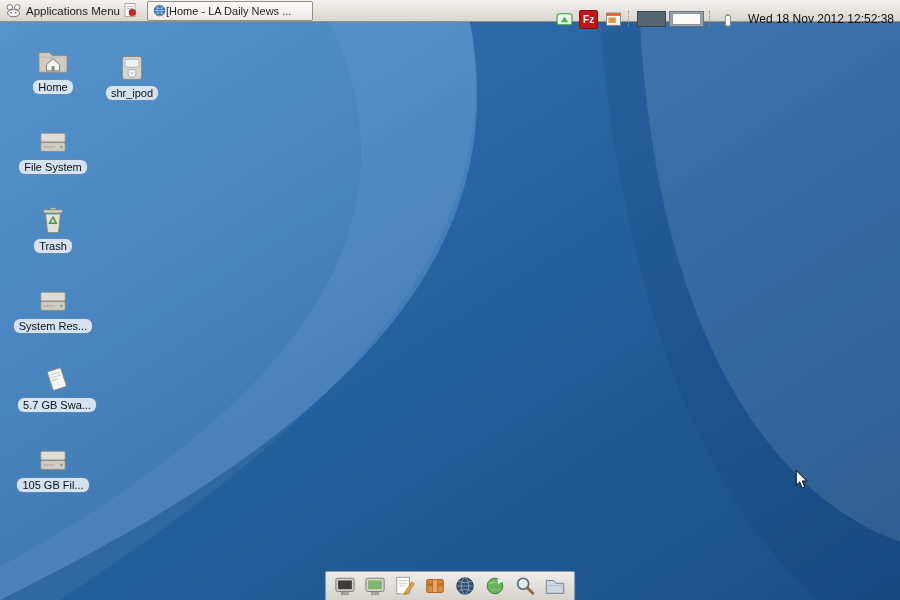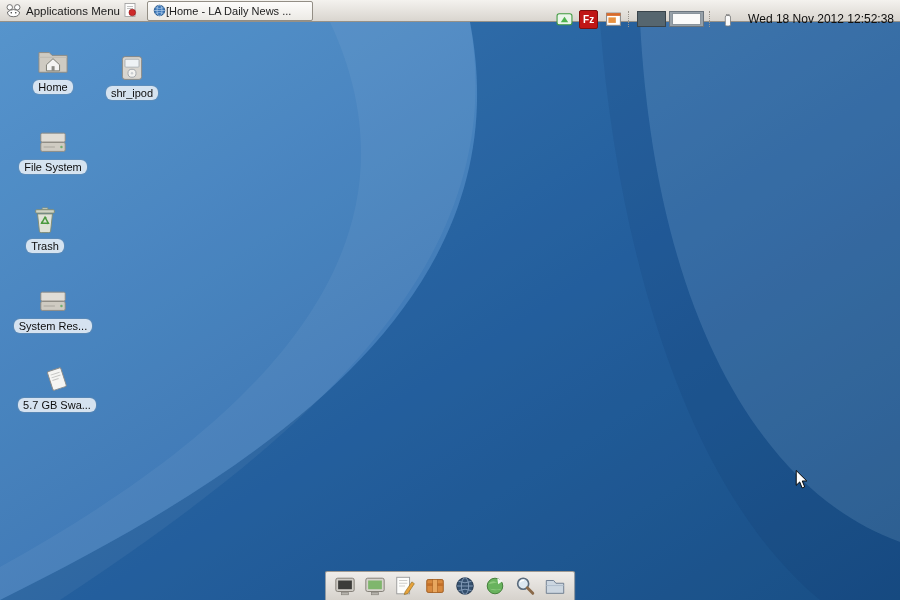--- a/index.html
+++ b/index.html
@@ -179,21 +179,21 @@
         <svg width="30" height="27" viewBox="0 0 32 28">
           <rect x="3" y="4" width="26" height="9.5" rx="1.5" fill="#e0ddd6" stroke="#8f8b82"></rect>
           <rect x="3" y="14" width="26" height="9.5" rx="1.5" fill="#cfcbc2" stroke="#8f8b82"></rect>
           <circle cx="25" cy="18.8" r="1.3" fill="#6fae6f"></circle>
           <line x1="6" y1="18.8" x2="18" y2="18.8" stroke="#a8a49c"></line>
         </svg>
       </span>
       <span class="dlabel">File System</span>
     </div>
 
-    <div class="dicon" style="left:6px; top:181px;">
+    <div class="dicon" style="left:14px; top:181px;">
       <span class="dimg">
         <svg width="28" height="30" viewBox="0 0 30 32">
           <path d="M12 3 h6 v2 h-6 z" fill="#cfd4c6" stroke="#7f8a72" stroke-width="0.7"></path>
           <rect x="5" y="5" width="20" height="3.6" rx="1" fill="#cfd4c6" stroke="#7f8a72"></rect>
           <path d="M7 9.5 L9 28 Q9 29.5 11 29.5 L19 29.5 Q21 29.5 21 28 L23 9.5 Z" fill="#dfe3d8" stroke="#7f8a72"></path>
           <path d="M15 13 L18.6 19.5 L11.4 19.5 Z" fill="none" stroke="#4b9a3f" stroke-width="1.6"></path>
           <path d="M15 13 l1.4 1 M18.6 19.5 l-1.7 0.3 M11.4 19.5 l0.4 -1.7" stroke="#4b9a3f" stroke-width="1.4"></path>
         </svg>
       </span>
       <span class="dlabel">Trash</span>
@@ -218,20 +218,31 @@
             <rect x="8.5" y="4" width="15" height="21" rx="1.5" fill="#f5f5f3" stroke="#8a8a88"></rect>
             <line x1="11" y1="8.5" x2="21" y2="8.5" stroke="#c5c5c3"></line>
             <line x1="11" y1="11.5" x2="21" y2="11.5" stroke="#c5c5c3"></line>
             <line x1="11" y1="14.5" x2="18" y2="14.5" stroke="#c5c5c3"></line>
           </g>
         </svg>
       </span>
       <span class="dlabel">5.7 GB Swa...</span>
     </div>
 
+    <div class="dicon" style="left:14px; top:420px;">
+      <span class="dimg">
+        <svg width="30" height="27" viewBox="0 0 32 28">
+          <rect x="3" y="4" width="26" height="9.5" rx="1.5" fill="#e0ddd6" stroke="#8f8b82"></rect>
+          <rect x="3" y="14" width="26" height="9.5" rx="1.5" fill="#cfcbc2" stroke="#8f8b82"></rect>
+          <circle cx="25" cy="18.8" r="1.3" fill="#6fae6f"></circle>
+          <line x1="6" y1="18.8" x2="18" y2="18.8" stroke="#a8a49c"></line>
+        </svg>
+      </span>
+      <span class="dlabel">105 GB Fil...</span>
+    </div>
 
     <div class="dock">
 
       <button class="dock-btn">
         <svg width="23" height="22" viewBox="0 0 24 24">
           <rect x="2" y="3.5" width="20" height="14.5" rx="2" fill="#cfccc6" stroke="#7e7a72"></rect>
           <rect x="4.5" y="6" width="15" height="9.5" fill="#3c3c3a"></rect>
           <rect x="8" y="19" width="8" height="2.6" fill="#b5b2ac" stroke="#7e7a72" stroke-width="0.6"></rect>
         </svg>
       </button>

